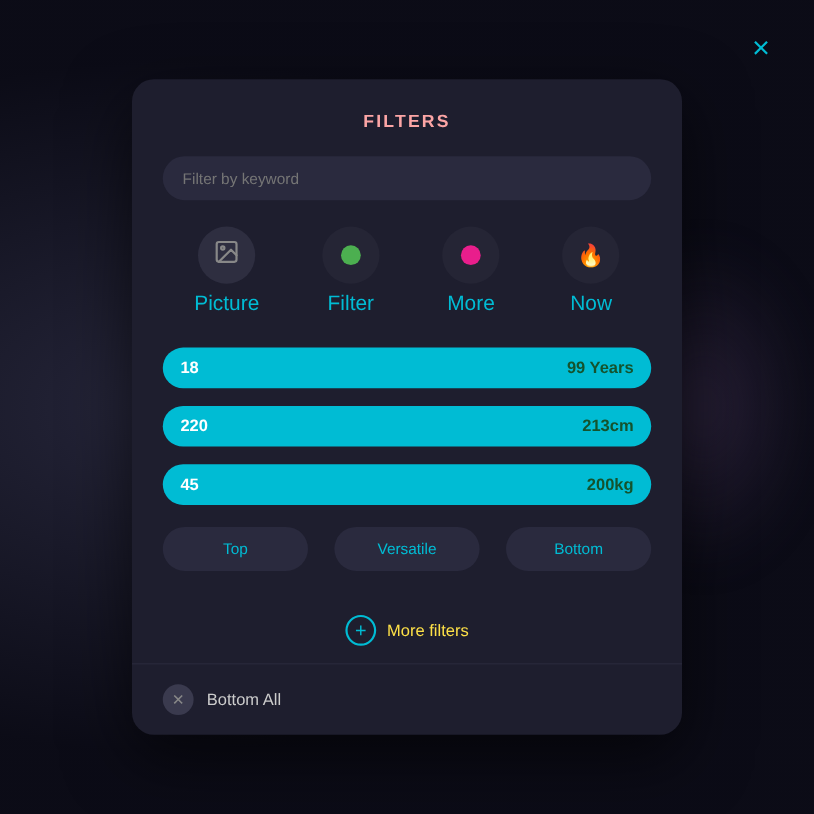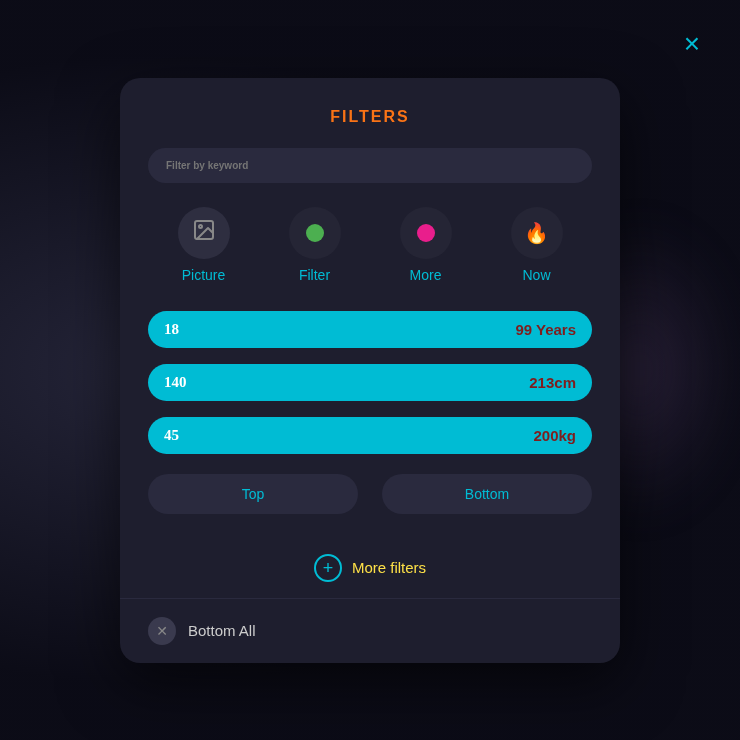--- a/index.html
+++ b/index.html
@@ -52,38 +52,37 @@
       z-index: 5;
       background: #1e1e2e;
       border-radius: 20px;
       width: 500px;
       padding: 30px 28px 0 28px;
       box-shadow: 0 20px 60px rgba(0,0,0,0.6);
     }
 
     .modal-title {
       text-align: center;
-      color: #f97316;
+      color: #fca5a5;
       font-size: 16px;
       font-weight: 700;
       letter-spacing: 2px;
       margin-bottom: 22px;
     }
 
     .search-input {
       width: 100%;
       background: #2a2a3e;
       border: none;
       border-radius: 25px;
       padding: 12px 18px;
       color: #888;
-      font-size: 10px;
+      font-size: 14px;
       outline: none;
       margin-bottom: 24px;
-      font-weight: bold;
     }
 
     .filter-icons {
       display: flex;
       justify-content: space-around;
       margin-bottom: 28px;
     }
 
     .filter-icon-item {
       display: flex;
@@ -112,21 +111,21 @@
 
     .icon-circle.date {
       background: #252535;
     }
 
     .icon-circle.now {
       background: #252535;
     }
 
     .icon-label {
-      font-size: 14px;
+      font-size: 19px;
       color: #00bcd4;
     }
 
     
     .picture-icon {
       color: #888;
       font-size: 22px;
     }
 
     .online-dot {
@@ -159,25 +158,24 @@
       padding: 10px 16px;
       display: flex;
       justify-content: space-between;
       align-items: center;
     }
 
     .range-label-left {
       color: #fff;
       font-size: 15px;
       font-weight: 600;
-      font-family: Liberation Serif, serif;
     }
 
     .range-label-right {
-      color: #7f1d1d;
+      color: #14532d;
       font-size: 15px;
       font-weight: 600;
     }
 
     
     .position-section {
       display: flex;
       gap: 24px;
       margin-top: 20px;
       margin-bottom: 24px;
@@ -308,34 +306,35 @@
 
   <div class="range-section">
     <div class="range-bar">
       <span class="range-label-left">18</span>
       <span class="range-label-right">99 Years</span>
     </div>
   </div>
 
   <div class="range-section">
     <div class="range-bar">
-      <span class="range-label-left">140</span>
+      <span class="range-label-left">220</span>
       <span class="range-label-right">213cm</span>
     </div>
   </div>
 
   <div class="range-section">
     <div class="range-bar">
       <span class="range-label-left">45</span>
       <span class="range-label-right">200kg</span>
     </div>
   </div>
 
   <div class="position-section">
     <button class="position-btn">Top</button>
+    <button class="position-btn">Versatile</button>
     <button class="position-btn">Bottom</button>
   </div>
 
   <div class="more-filters">
     <div class="more-filters-circle">+</div>
     <span class="more-filters-text">More filters</span>
   </div>
 
   <div class="divider"></div>
 

